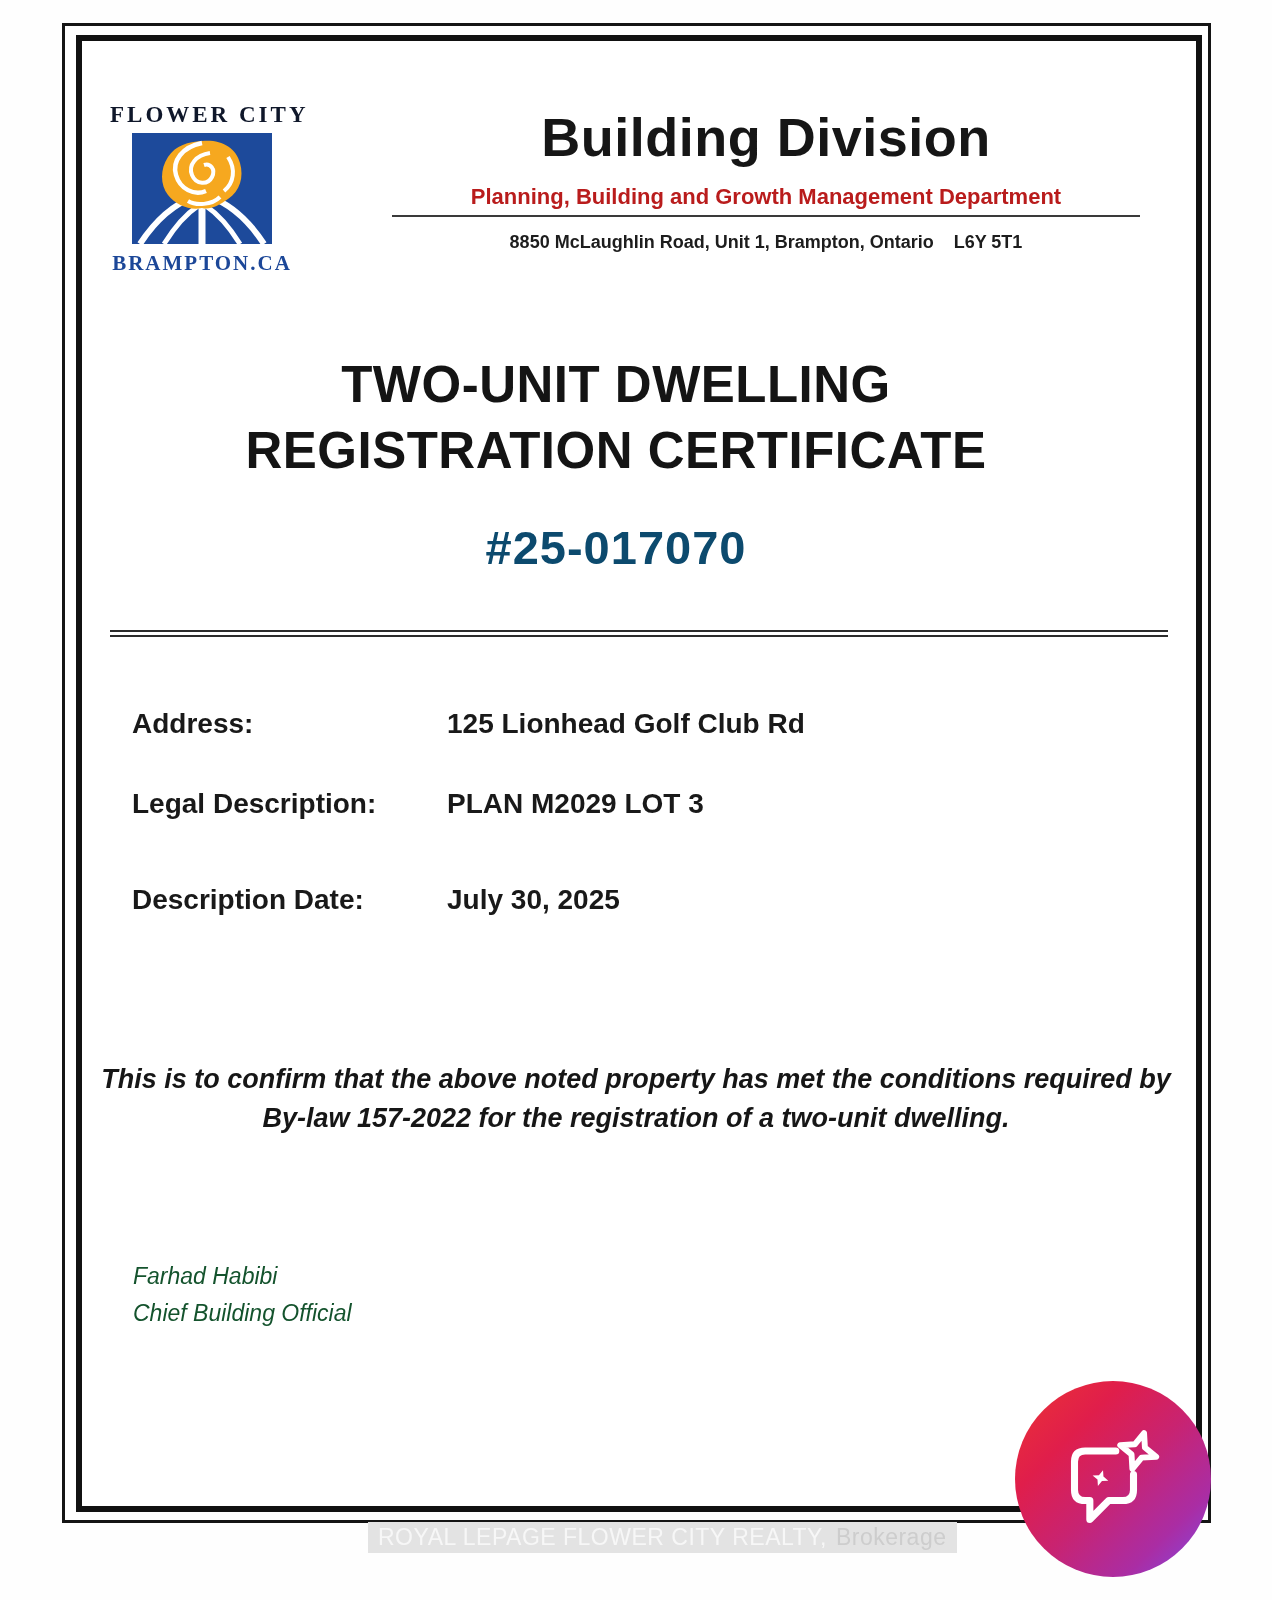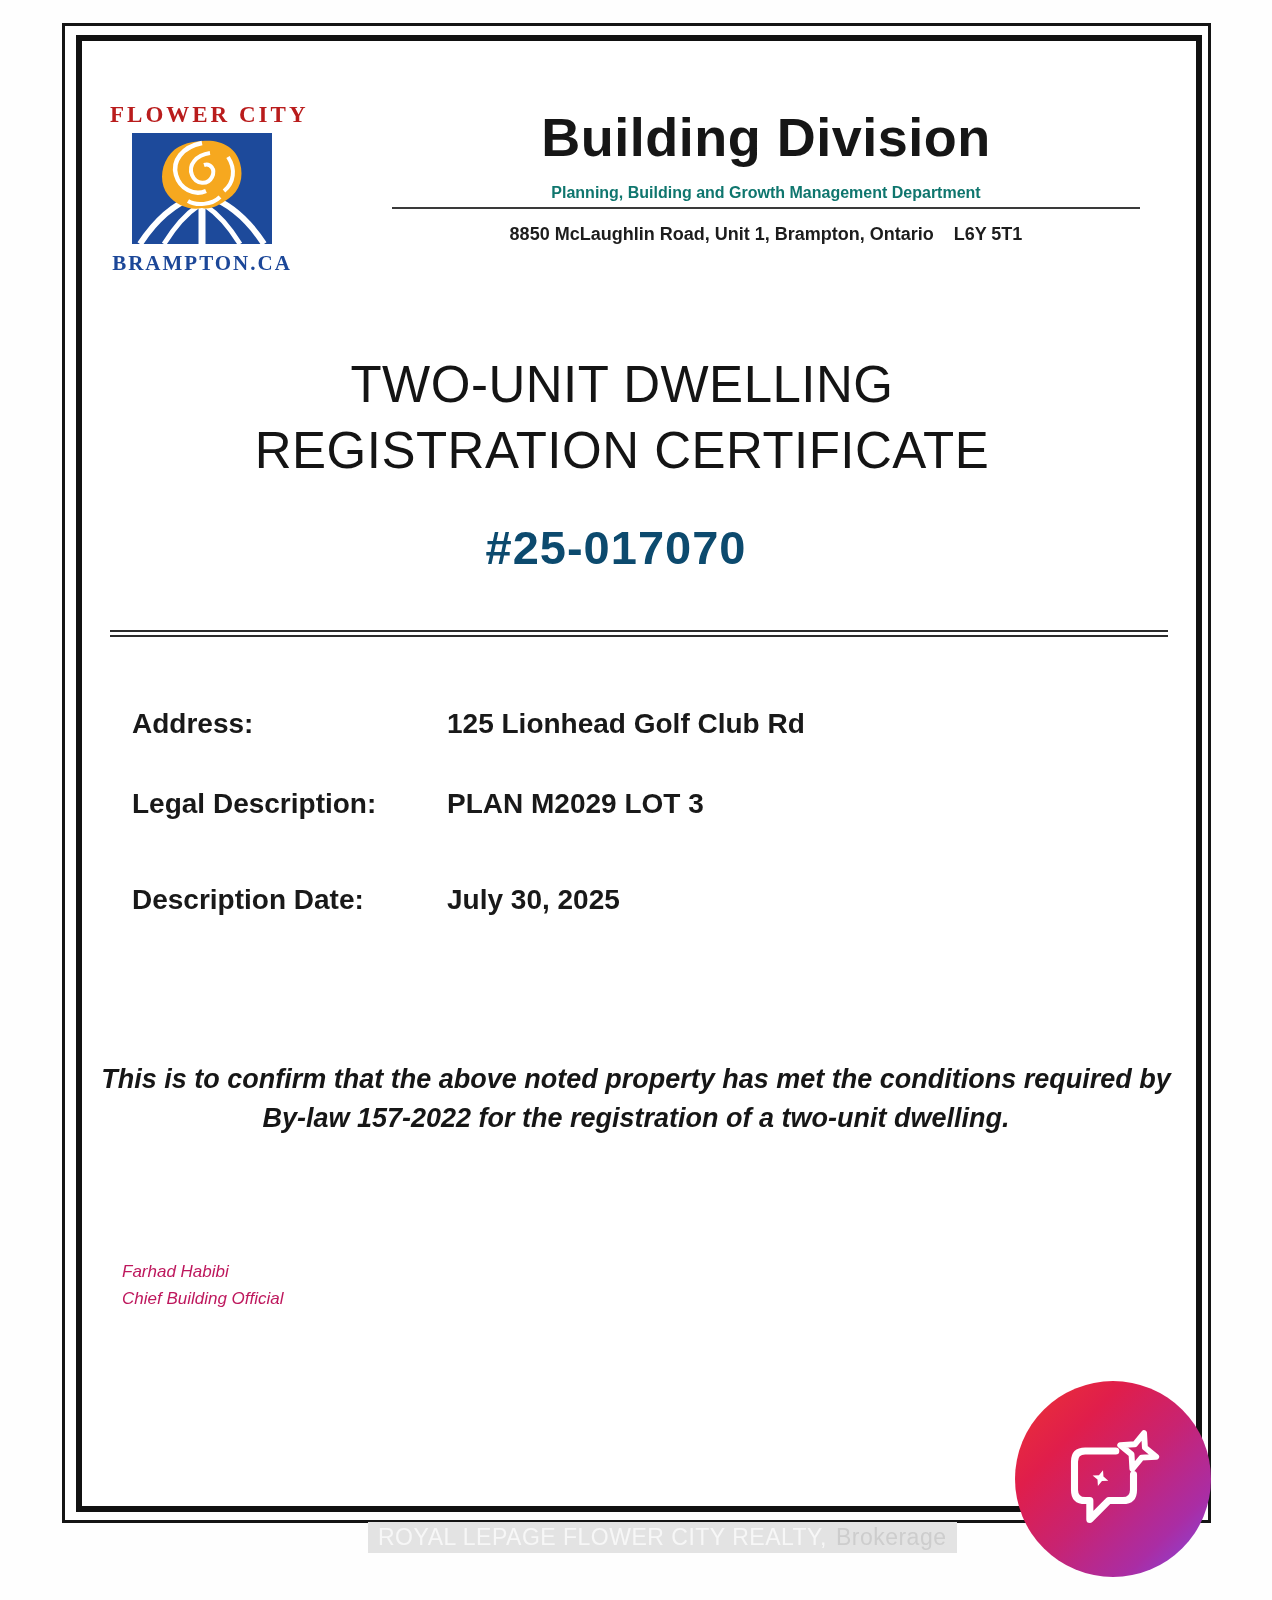--- a/index.html
+++ b/index.html
@@ -15,39 +15,39 @@
   }
   .frame-inner {
     position:absolute; left:76px; top:35px; width:1126px; height:1477px;
     border:6px solid #111; background:#ffffff;
   }
 
   
   .logo { position:absolute; left:110px; top:102px; width:184px; text-align:center; }
   .logo-top {
     font-family:"Liberation Serif", serif; font-weight:bold; font-size:23px;
-    letter-spacing:3px; color:#b91c1c; white-space:nowrap;
+    letter-spacing:3px; color:#0f172a; white-space:nowrap;
   }
   .logo-box { width:140px; height:111px; margin:5px auto 0 auto; display:block; }
   .logo-bottom {
     font-family:"Liberation Serif", serif; font-weight:bold; font-size:21px;
     letter-spacing:2px; color:#1c4798; margin-top:7px; white-space:nowrap;
   }
 
   
   .header { position:absolute; left:392px; top:106px; width:748px; text-align:center; }
   .hq-title { font-size:54px; font-weight:bold; color:#161616; letter-spacing:0.5px; }
-  .hq-dept  { font-size:16px; font-weight:bold; margin-top:16px; color:#0f766e; }
+  .hq-dept  { font-size:22px; font-weight:bold; margin-top:16px; color:#b91c1c; }
   .hq-rule  { border-bottom:2px solid #3a3a3a; margin-top:5px; width:100%; }
   .hq-addr  { font-size:18px; font-weight:bold; margin-top:15px; color:#1d1d1d; white-space:pre; }
 
   
   .cert-title {
-    position:absolute; left:92px; top:352px; width:1060px; text-align:center;
-    font-size:51px; font-weight:normal; color:#141414; line-height:1.3; letter-spacing:0.5px;
+    position:absolute; left:86px; top:352px; width:1060px; text-align:center;
+    font-size:51px; font-weight:bold; color:#141414; line-height:1.3; letter-spacing:0.5px;
   }
   .cert-number {
     position:absolute; left:86px; top:520px; width:1060px; text-align:center;
     font-size:47px; font-weight:bold; color:#0c4a6e; letter-spacing:1px;
   }
 
   
   .double-rule {
     position:absolute; left:110px; top:630px; width:1058px; height:7px;
     border-top:2px solid #2b2b2b; border-bottom:2px solid #2b2b2b;
@@ -60,21 +60,21 @@
   .row-legal    { top:788px; }
   .row-regdate  { top:884px; }
 
   
   .confirmation {
     position:absolute; left:101px; top:1060px; width:1070px; text-align:center;
     font-size:27px; font-weight:bold; font-style:italic; color:#161616; line-height:1.45;
   }
 
   
-  .signature { position:absolute; left:122px; top:1258px; font-style:italic; font-size:17px; color:#be185d; line-height:1.6; }
+  .signature { position:absolute; left:133px; top:1258px; font-style:italic; font-size:23px; color:#14532d; line-height:1.6; }
 
   
   .watermark {
     position:absolute; left:368px; top:1522px; height:31px; padding:0 10px;
     background:#e3e3e3; display:flex; align-items:center; white-space:nowrap;
     font-size:23px; letter-spacing:0.5px;
   }
   .watermark .wm-main  { color:#f7f7f7; }
   .watermark .wm-suffix{ color:#cdcdcd; margin-left:9px; }
 

